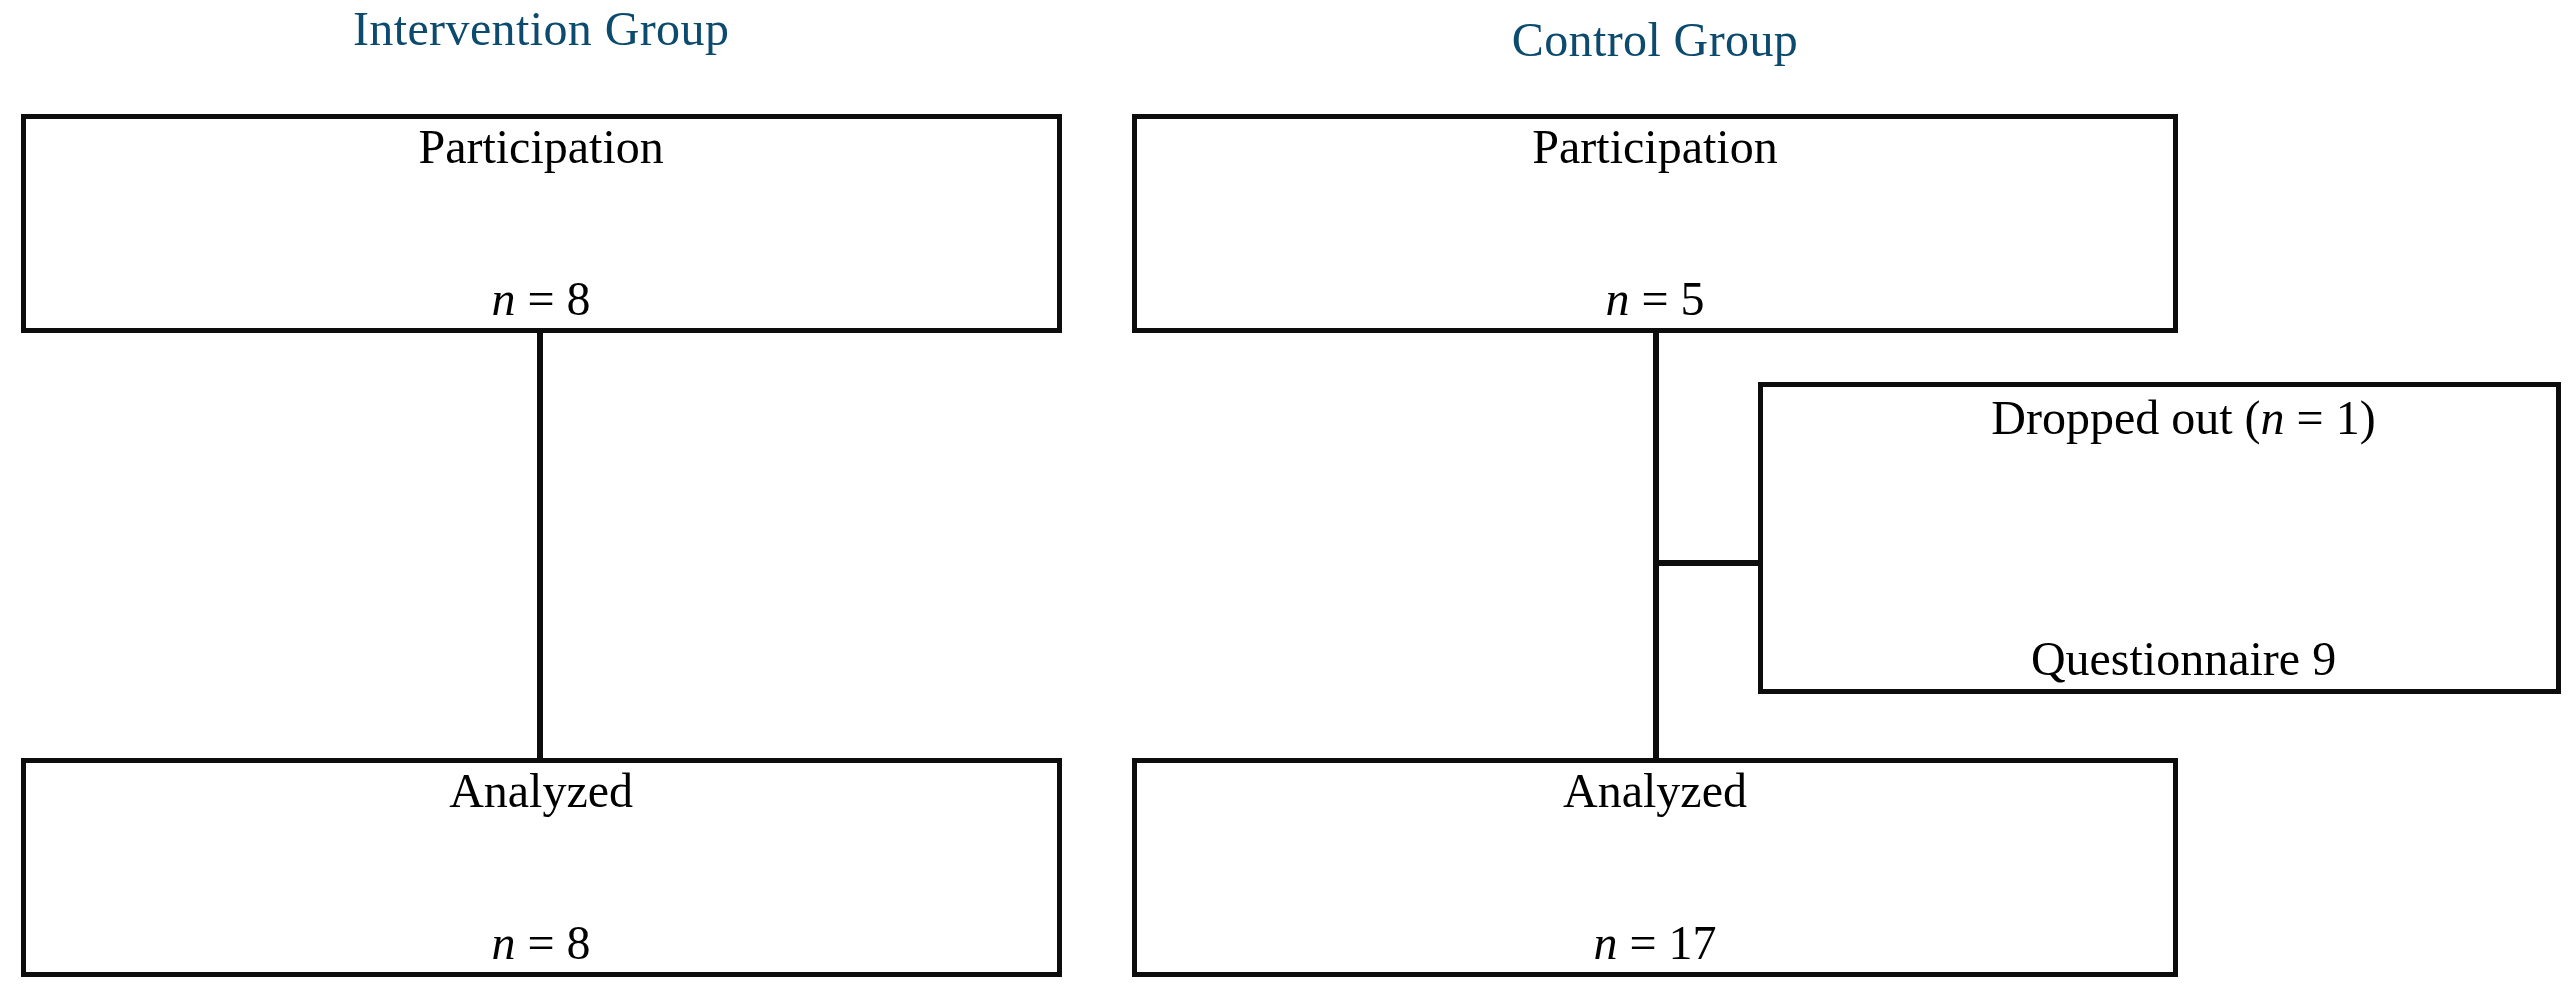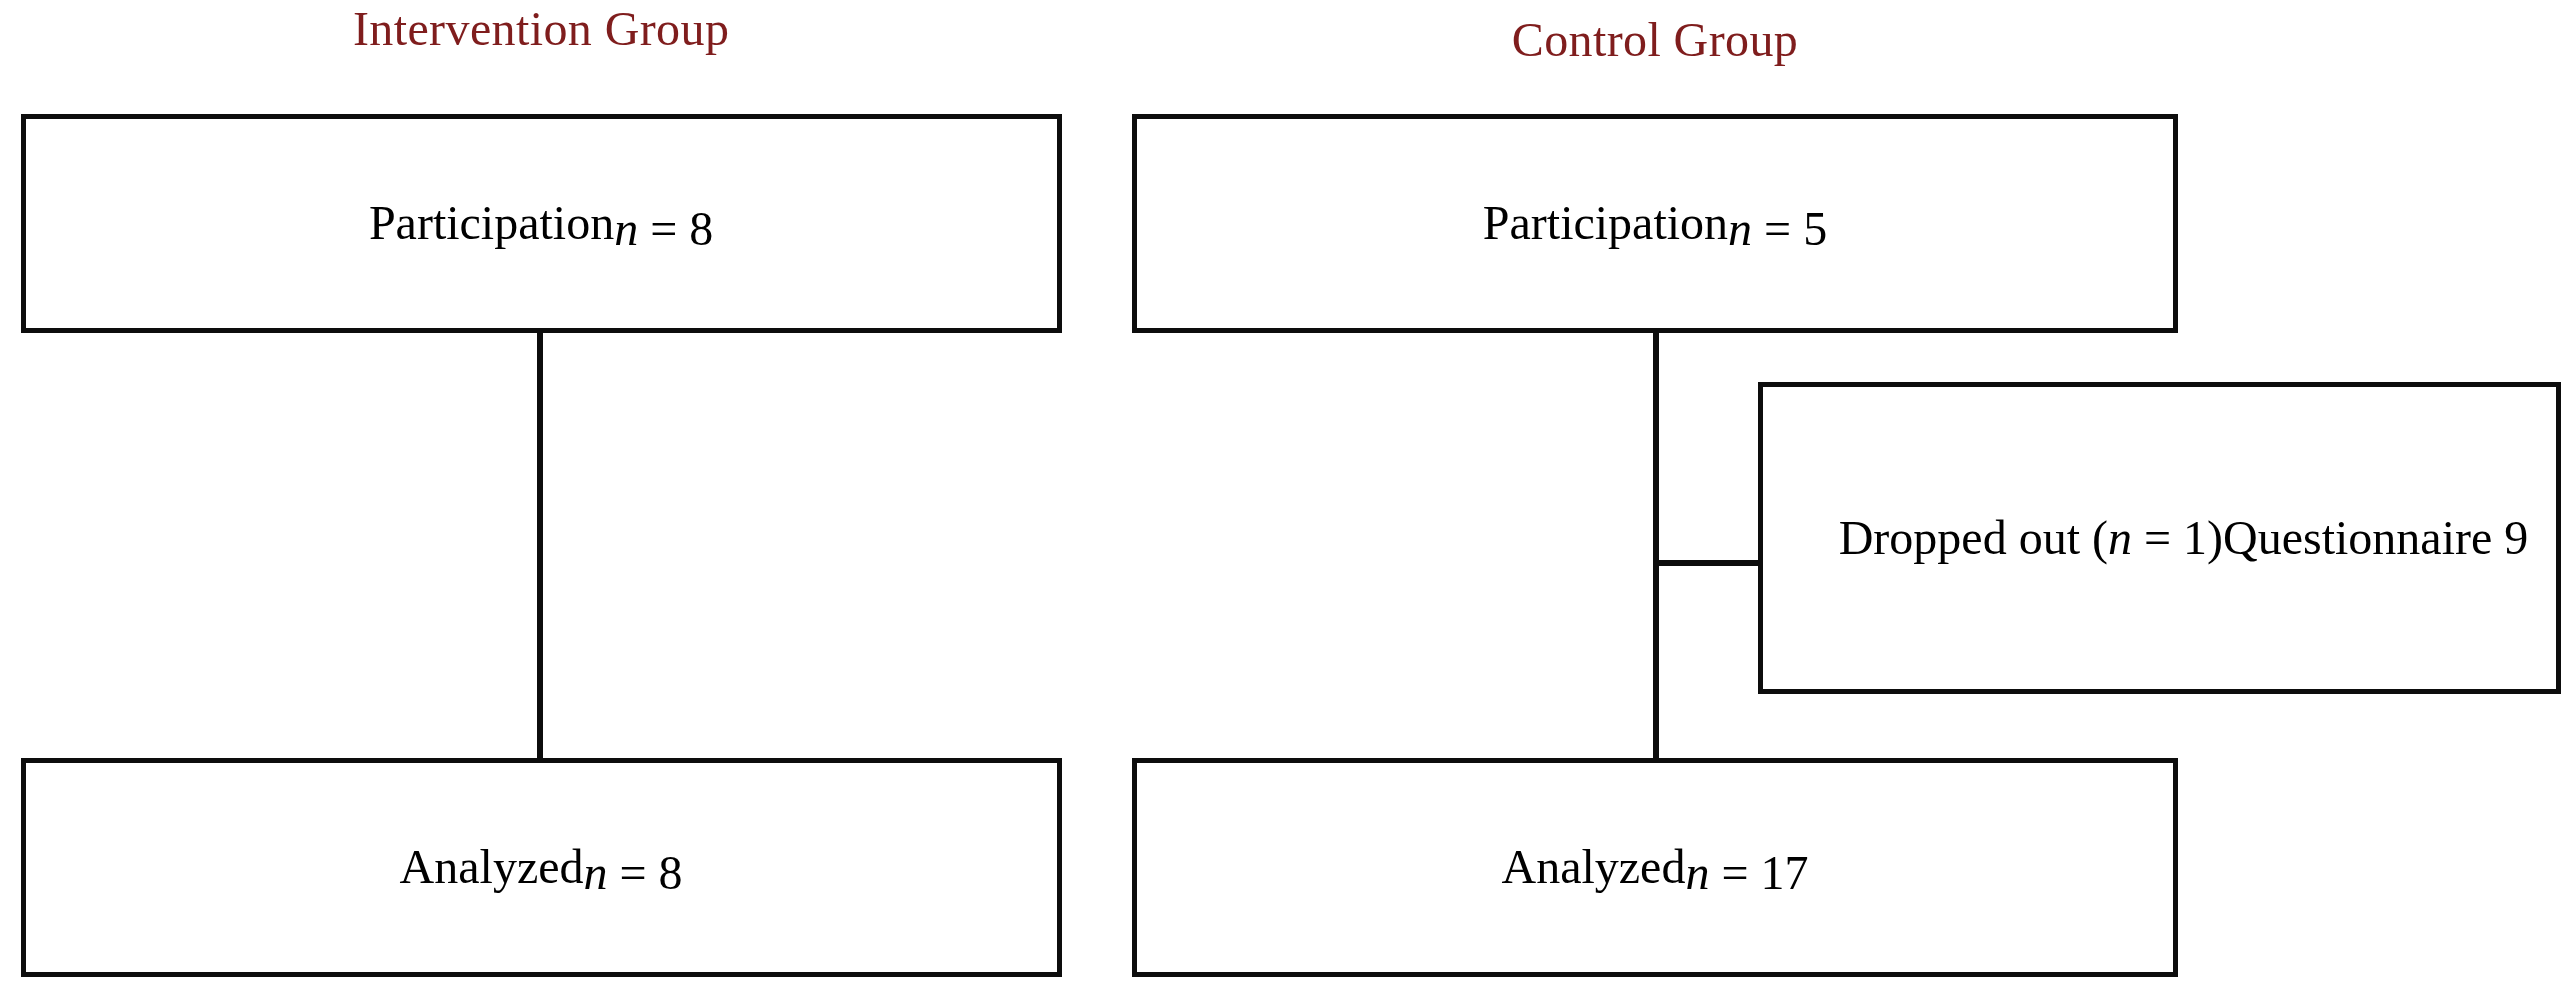--- a/index.html
+++ b/index.html
@@ -22,43 +22,43 @@
   }
 
   
   .col-title {
     position: absolute;
     font-size: 48px;
     line-height: 1;
     letter-spacing: 0.4px;
     text-align: center;
     white-space: nowrap;
-    color: #7f1d1d;
+    color: #0c4a6e;
   }
   #title-intervention {
     left: 20.6px;
     top: 5px;
     width: 1041px;
   }
   #title-control {
     left: 1132px;
     top: 16px;
     width: 1046px;
   }
 
   
   .box {
     position: absolute;
     box-sizing: border-box;
     border: 5.8px solid #0d0d0d;
     background: #ffffff;
     display: flex;
-    flex-direction: row;
+    flex-direction: column;
     align-items: center;
-    justify-content: center;
+    justify-content: space-between;
     text-align: center;
   }
   .box .line {
     font-size: 48px;
     line-height: 1.18;
     white-space: nowrap;
     color: #000000;
   }
   .box .line.stat {
     margin-top: 11.5px;

